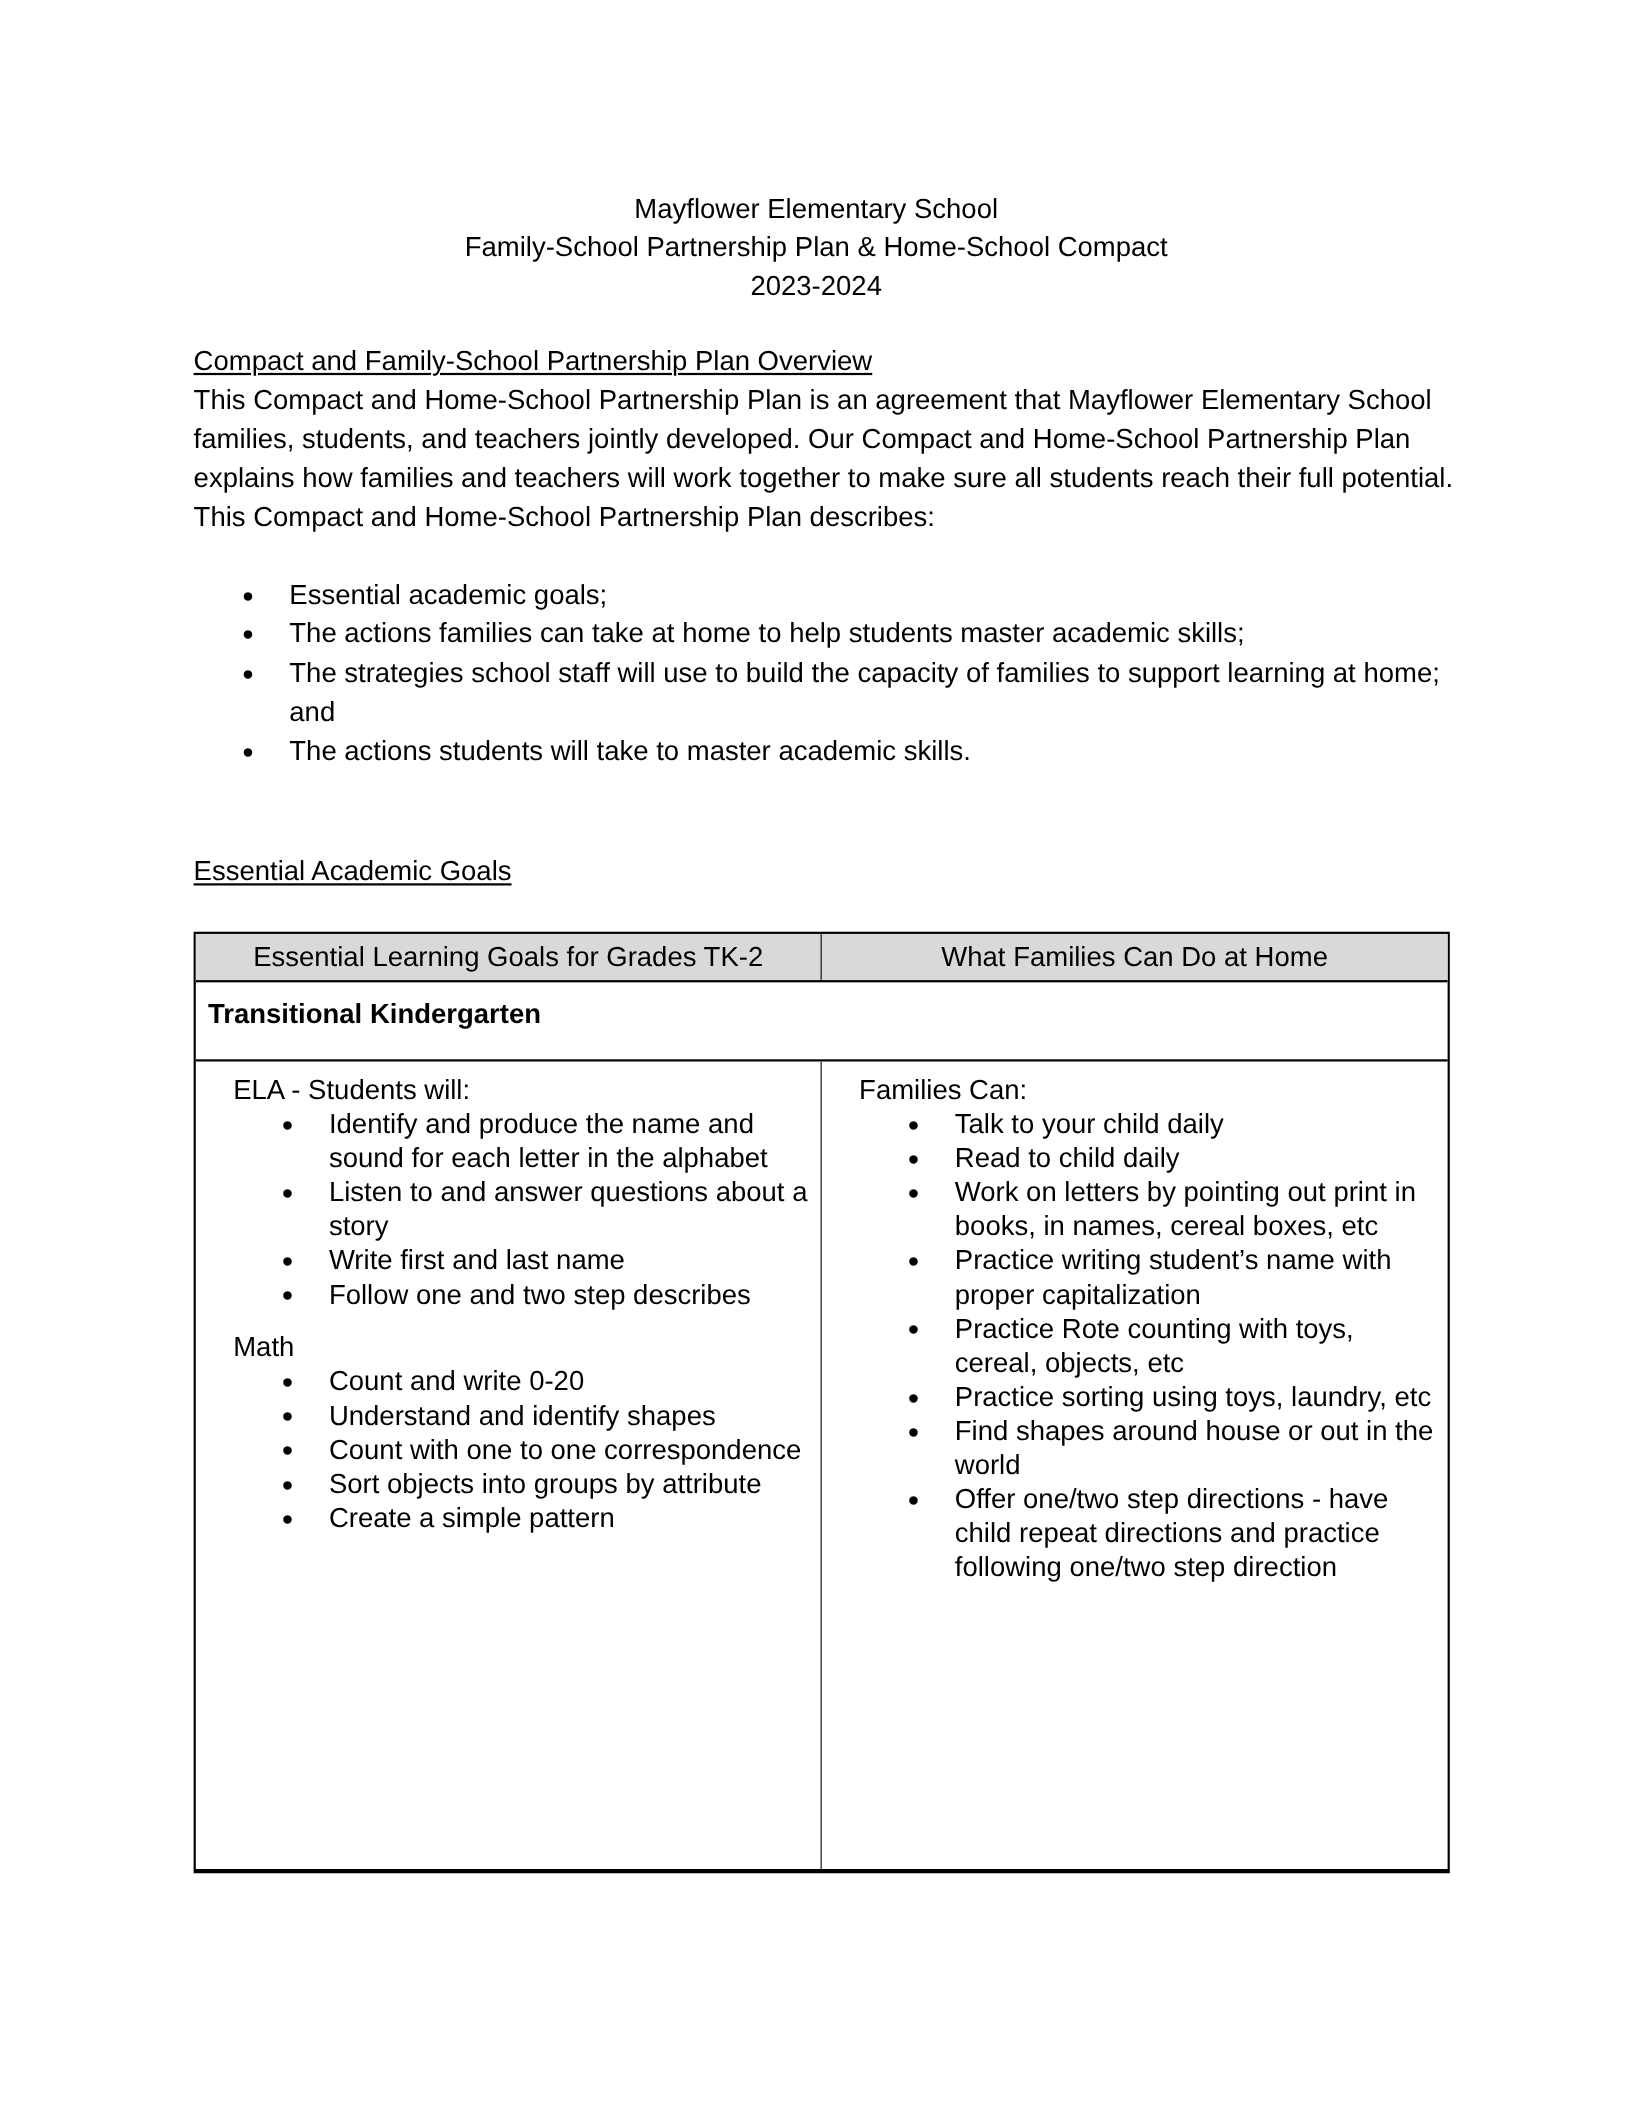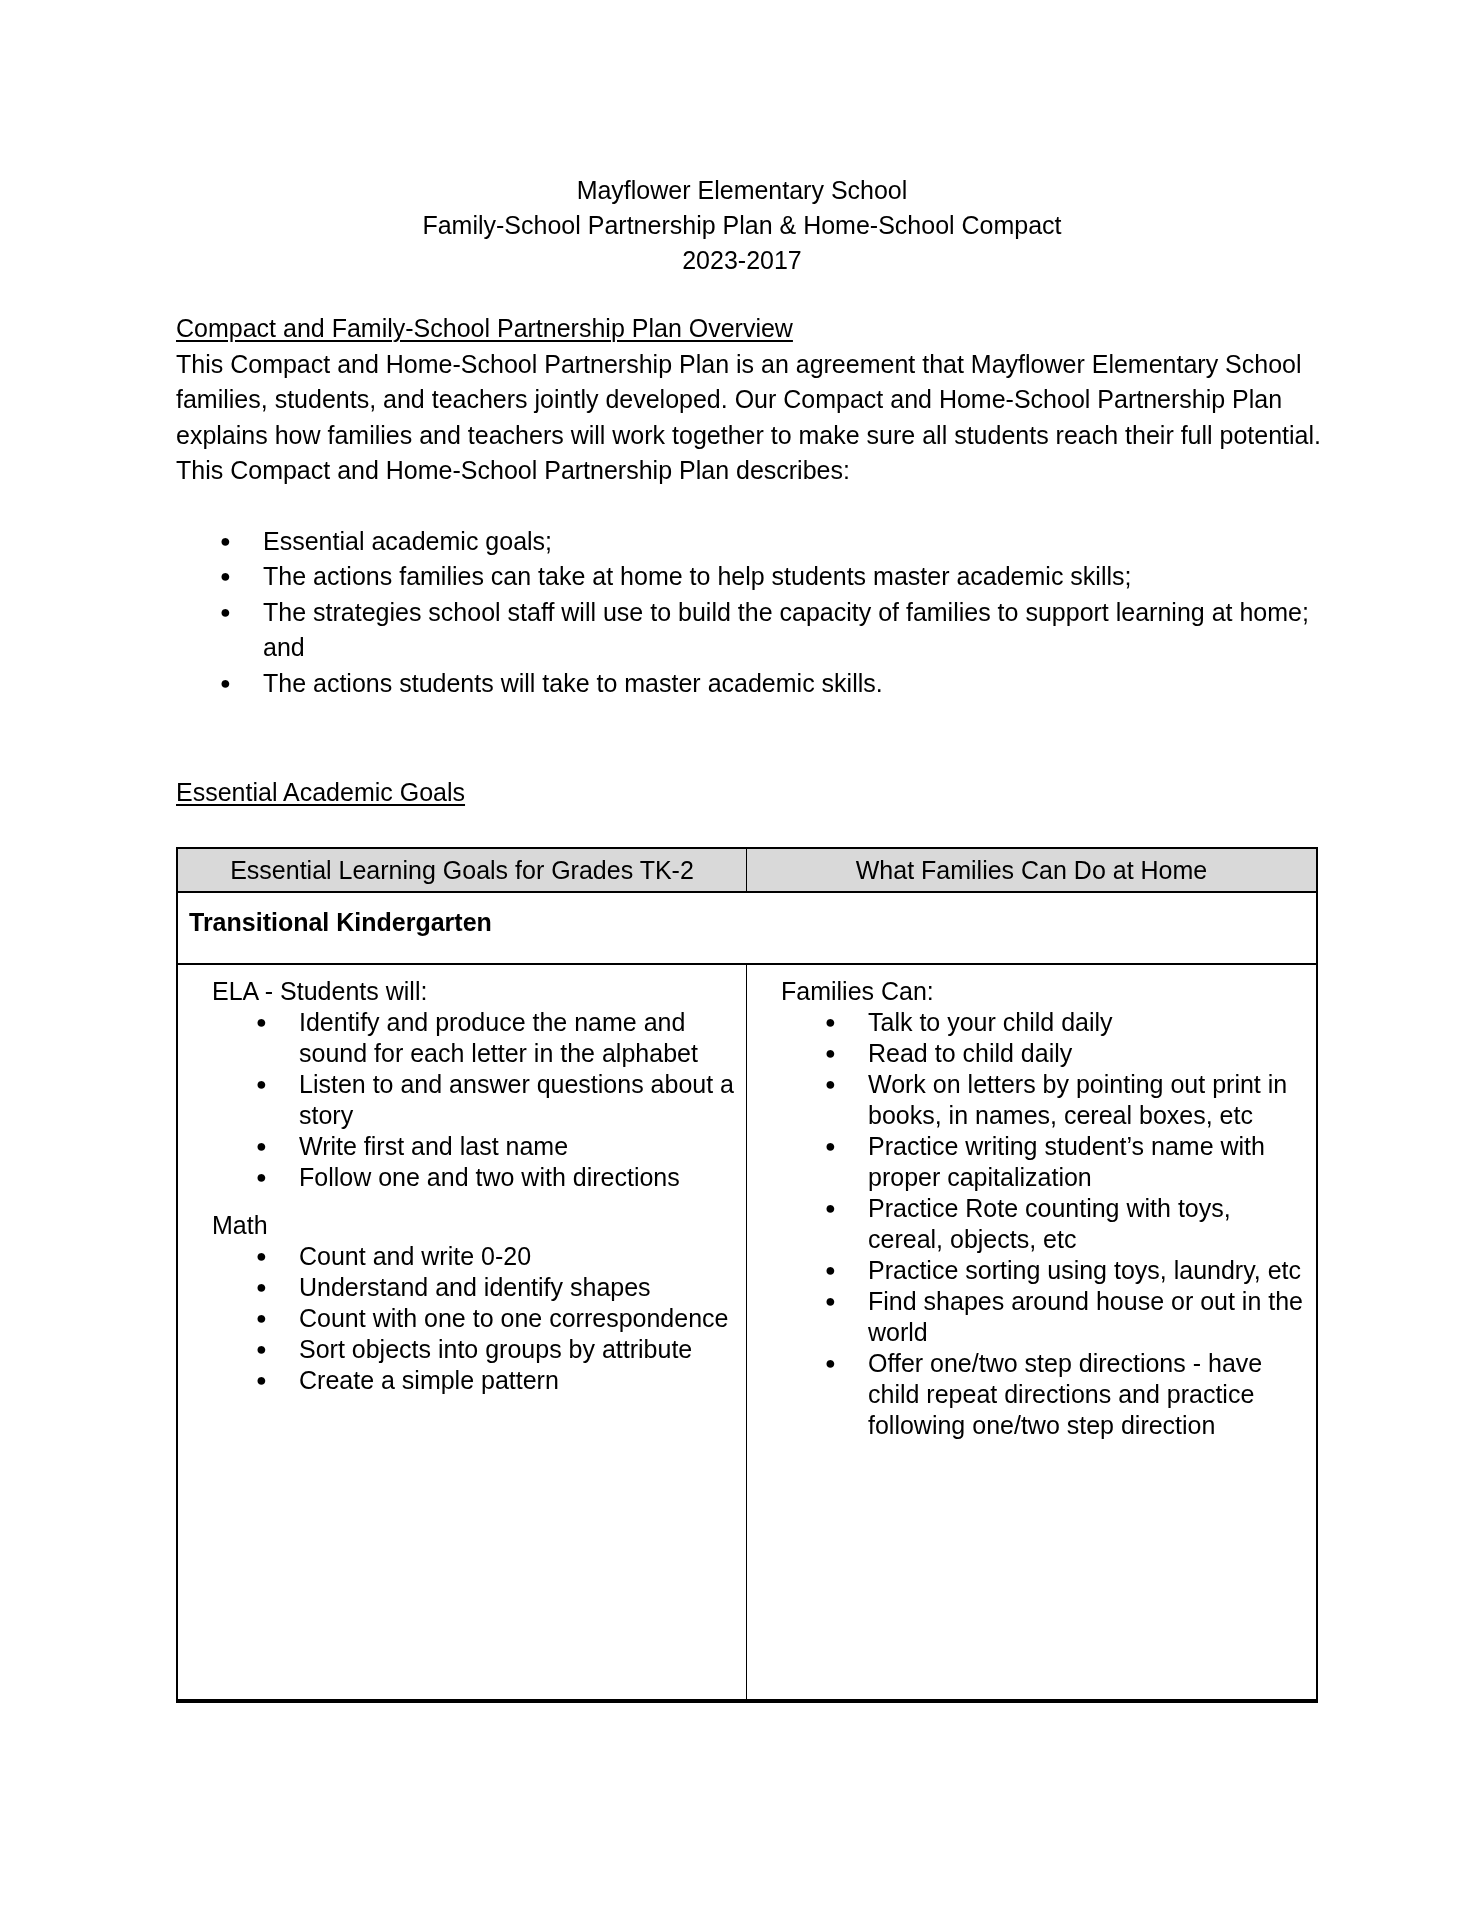--- a/index.html
+++ b/index.html
@@ -123,21 +123,21 @@
     .spacer { height: 17px; }
   </style>
 </head>
 <body>
 
 <div class="page">
 
   <div class="title-block">
     <span class="title-line">Mayflower Elementary School</span>
     <span class="title-line">Family-School Partnership Plan &amp; Home-School Compact</span>
-    <span class="title-line">2023-2017</span>
+    <span class="title-line">2023-2024</span>
   </div>
 
   <div class="section" style="top: 311px;">
     <div class="heading-underlined">Compact and Family-School Partnership Plan Overview</div>
     <p class="para">This Compact and Home-School Partnership Plan is an agreement that Mayflower Elementary School  families, students, and teachers jointly developed.  Our Compact and Home-School Partnership Plan explains how families and teachers will work together to make sure all students reach their full potential.  This Compact and Home-School Partnership Plan describes:</p>
     <div style="height: 35px;"></div>
     <ul class="bullets">
       <li><span class="bullet">●</span><span>Essential academic goals;</span></li>
       <li><span class="bullet">●</span><span>The actions families can take at home to help students master academic skills;</span></li>
       <li><span class="bullet">●</span><span>The strategies school staff will use to build the capacity of families to support learning at home; and</span></li>
@@ -158,21 +158,21 @@
       <div class="grade-label">Transitional Kindergarten</div>
     </div>
     <div class="row content">
       <div class="cell left">
         <div class="cell-body">
           <div>ELA - Students will:</div>
           <ul class="bullets">
             <li><span class="bullet">●</span><span>Identify and produce the name and sound for each letter in the alphabet</span></li>
             <li><span class="bullet">●</span><span>Listen to and answer questions about a story</span></li>
             <li><span class="bullet">●</span><span>Write first and last name</span></li>
-            <li><span class="bullet">●</span><span>Follow one and two with directions</span></li>
+            <li><span class="bullet">●</span><span>Follow one and two step describes</span></li>
           </ul>
           <div class="spacer"></div>
           <div>Math</div>
           <ul class="bullets">
             <li><span class="bullet">●</span><span>Count and write 0-20</span></li>
             <li><span class="bullet">●</span><span>Understand and identify shapes</span></li>
             <li><span class="bullet">●</span><span>Count with one to one correspondence</span></li>
             <li><span class="bullet">●</span><span>Sort objects into groups by attribute</span></li>
             <li><span class="bullet">●</span><span>Create a simple pattern</span></li>
           </ul>

